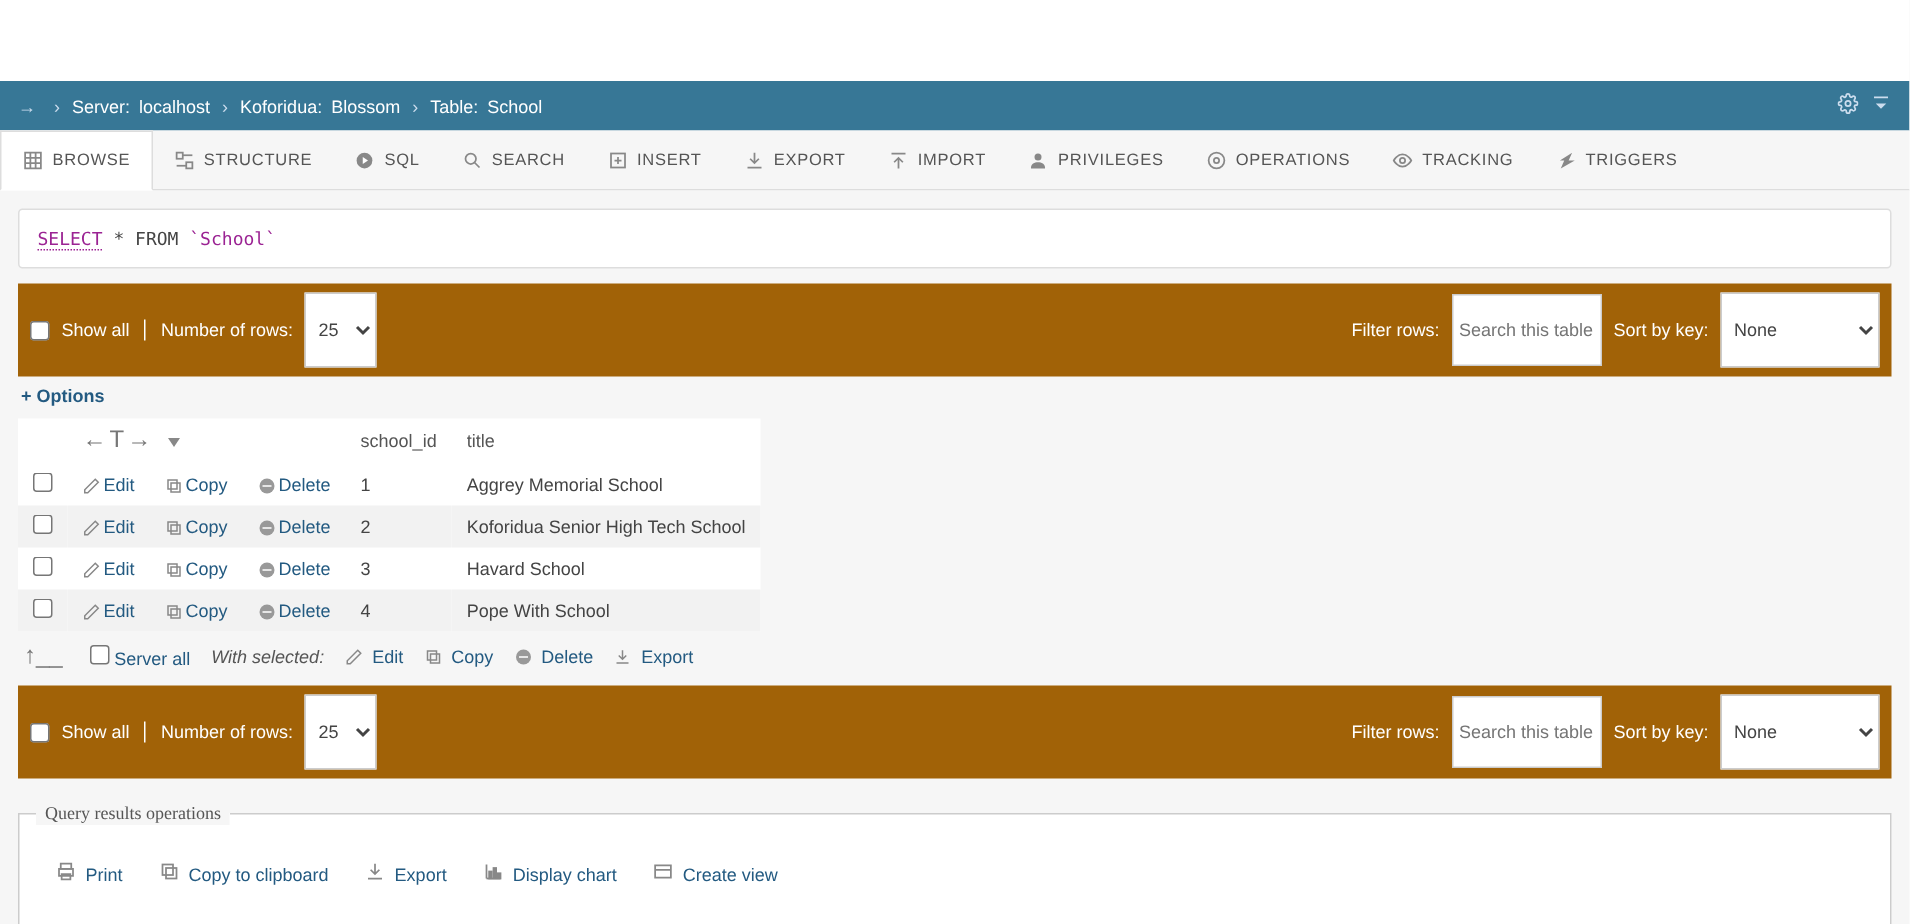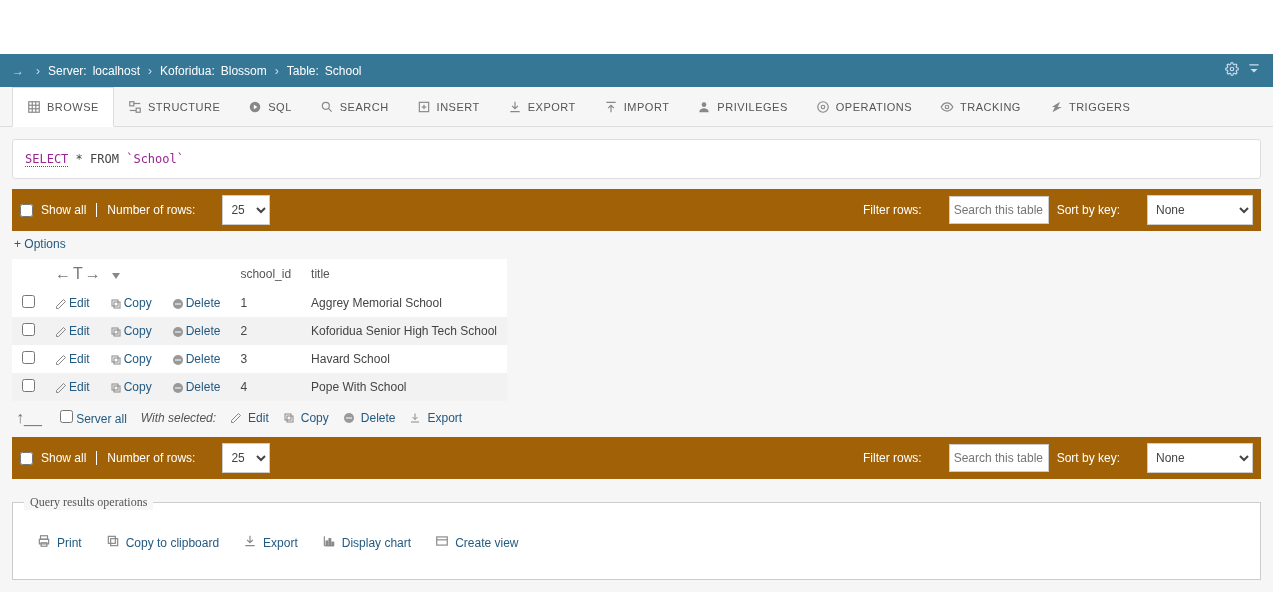--- a/index.html
+++ b/index.html
@@ -4,46 +4,46 @@
 <style>
 * { box-sizing: border-box; margin: 0; padding: 0; }
 body { font-family: Arial, sans-serif; font-size: 12px; color: #444; background: #fff; }
 
 .breadcrumb-bar { background: #377796; color: #fff; padding: 8px 12px; display: flex; align-items: center; justify-content: space-between; margin-top: 54px; }
 .breadcrumb-bar .crumbs { display: flex; align-items: center; gap: 6px; }
 .breadcrumb-bar .arrow { color: #cde; margin-right: 4px; }
 .breadcrumb-bar .sep { color: #cde; margin: 0 2px; }
 .breadcrumb-bar .right-icons { display: flex; gap: 8px; color: #cde; }
 
-.tabs { background: #f6f6f6; border-bottom: 1px solid #ddd; padding: 0 12px; display: flex; gap: 0; }
+.tabs { background: #f6f6f6; border-bottom: 1px solid #ddd; padding: 0 0; display: flex; gap: 0; }
 .tab { display: flex; align-items: center; gap: 6px; padding: 12px 14px; text-transform: uppercase; font-size: 11px; color: #555; cursor: pointer; letter-spacing: 0.5px; }
 .tab.active { background: #fff; border: 1px solid #ddd; border-bottom: 1px solid #fff; margin-bottom: -1px; }
 .tab-icon { width: 14px; height: 14px; display: inline-flex; align-items: center; justify-content: center; color: #888; }
 
 .content { padding: 12px; background:#f6f6f6;}
 
 .sql-box { background: #fff; border: 1px solid #ddd; border-radius: 3px; padding: 12px; margin-bottom: 10px; }
 .sql-box .kw1 { color: #9b2393; border-bottom:1px dotted #9b2393;}
 .sql-box .kw2 { color: #444; }
 .sql-box .bt { color: #9b2393; }
 
 .sql-actions { display: flex; align-items: center; gap: 4px; color: #666; margin-bottom: 10px; }
 .sql-actions a { color: #235a81; text-decoration: none; }
 .sql-actions input[type=checkbox] { margin-right: 4px; }
 
 .control-bar { background: #a16207; color: #fff; padding: 6px 8px; display: flex; align-items: center; justify-content: space-between; margin-top: 6px; }
 .control-bar .left, .control-bar .right { display: flex; align-items: center; gap: 8px; }
 .control-bar label { color: #fff; }
-.control-bar select, .control-bar input[type=text] { font-size: 12px; padding: 6px 4px; border: 1px solid #ccc; background: #fff; color: #444; margin-left: 19px; }
+.control-bar select, .control-bar input[type=text] { font-size: 12px; padding: 16px 4px; border: 1px solid #ccc; background: #fff; color: #444; }
 .control-bar select { width: 48px; }
 .control-bar .sort-select { width: 106px; }
 .control-bar input[type=text] { width: 100px; }
 .divider-v { display:inline-block; width:1px; height:14px; background:#fff; margin:0 2px; }
 
-.options-link { color: #235a81; padding: 6px 2px; display: inline-block; cursor: pointer; }
+.options-link { color: #235a81; padding: 6px 2px; display: inline-block; cursor: pointer; font-weight: bold; }
 
 table.data { border-collapse: collapse; background: #fff; margin-top: 2px; }
 table.data th, table.data td { padding: 6px 10px; text-align: left; font-weight: normal; font-size: 12px; }
 table.data th { color: #555; }
 table.data tr.odd td { background: #f2f2f2; }
 table.data td.actioncell a { color: #235a81; text-decoration: none; }
 table.data td.actioncell { white-space: nowrap; }
 .row-icon { display:inline-flex; vertical-align:middle; margin-right:2px; }
 .arrows-th { color:#777; font-size:16px; letter-spacing:2px; }
 .caret-down { display:inline-block; margin-left:6px; border-left:4px solid transparent; border-right:4px solid transparent; border-top:6px solid #888; vertical-align:middle;}

